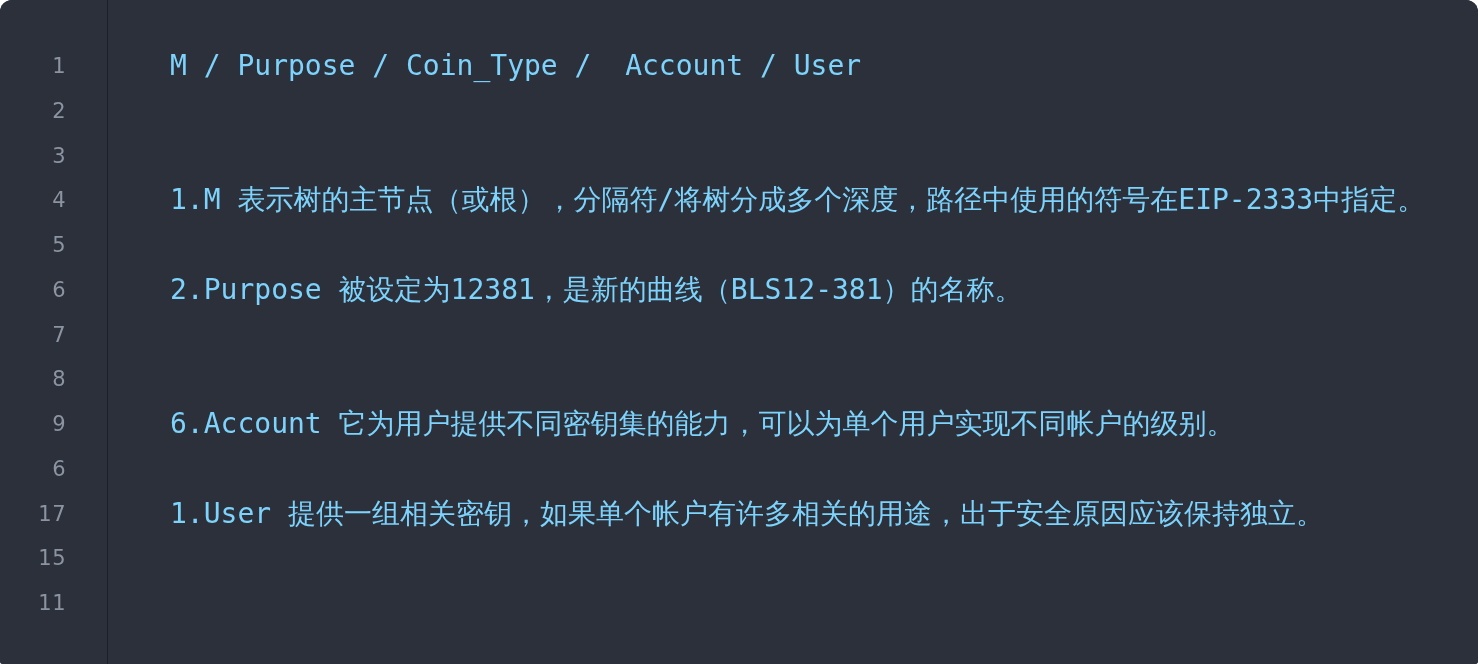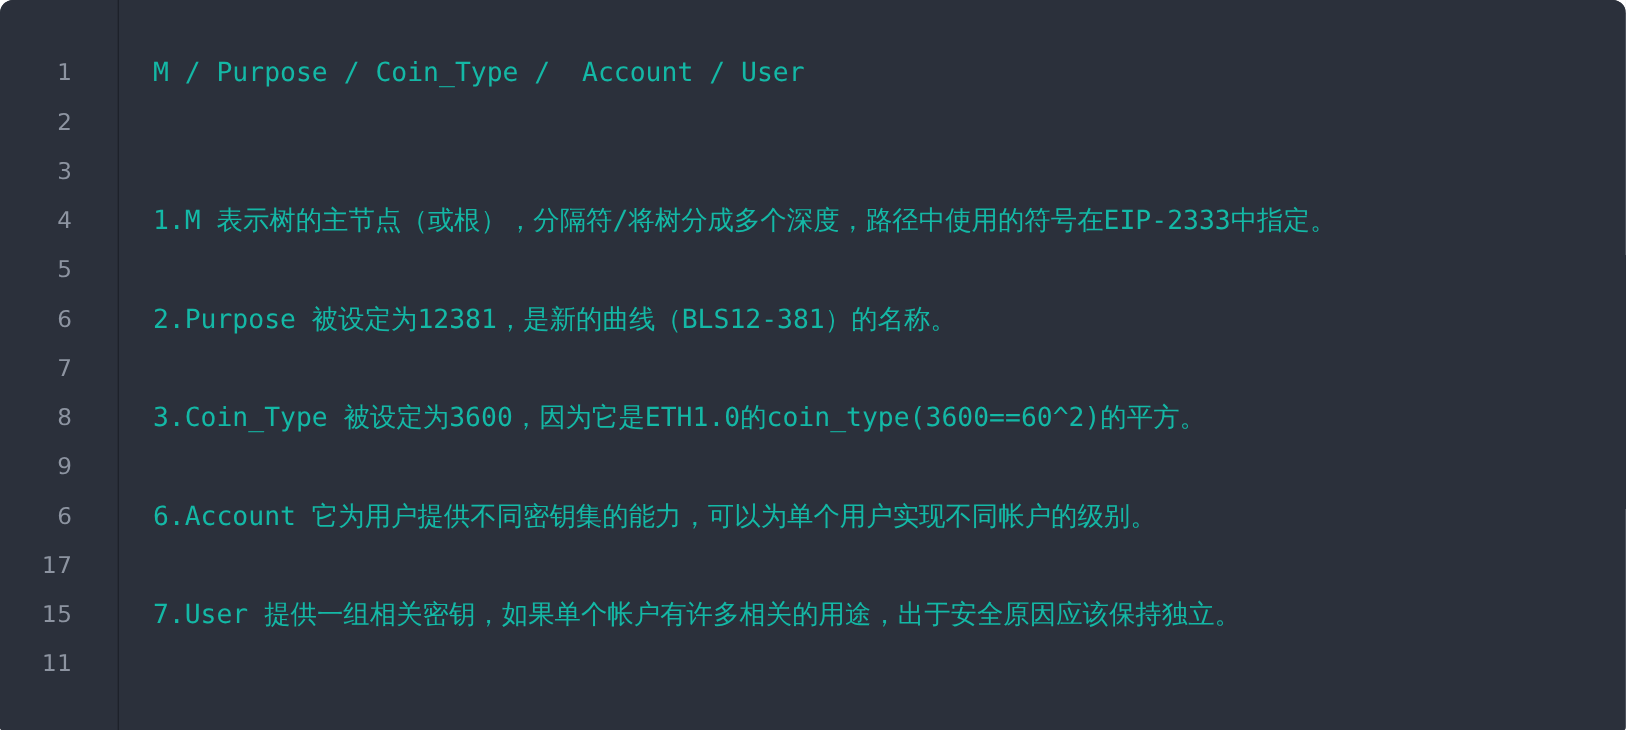--- a/index.html
+++ b/index.html
@@ -68,24 +68,25 @@
     padding-top: 44px;
     padding-left: 31px;
     box-sizing: border-box;
     overflow: hidden;
   }
 
   .code-line {
     height: 44.75px;
     line-height: 44.75px;
     font-family: "DejaVu Sans Mono", "Liberation Mono", monospace;
-    font-size: 24px;
-    color: #14b8a6;
+    font-size: 28px;
+    color: #7dd3fc;
     white-space: pre;
     letter-spacing: 0px;
+    margin-left: 31px;
   }
 
   .code-line.empty::after {
     content: "\00a0";
   }
 </style>
 </head>
 <body>
 
 <div id="editor">
@@ -108,21 +109,20 @@
   </div>
 
   <div id="code-area">
     <div class="code-line">M / Purpose / Coin_Type /  Account / User</div>
     <div class="code-line empty"></div>
     <div class="code-line empty"></div>
     <div class="code-line">1.M 表示树的主节点（或根），分隔符/将树分成多个深度，路径中使用的符号在EIP-2333中指定。</div>
     <div class="code-line empty"></div>
     <div class="code-line">2.Purpose 被设定为12381，是新的曲线（BLS12-381）的名称。</div>
     <div class="code-line empty"></div>
-    <div class="code-line">3.Coin_Type 被设定为3600，因为它是ETH1.0的coin_type(3600==60^2)的平方。</div>
     <div class="code-line empty"></div>
     <div class="code-line">6.Account 它为用户提供不同密钥集的能力，可以为单个用户实现不同帐户的级别。</div>
     <div class="code-line empty"></div>
-    <div class="code-line">7.User 提供一组相关密钥，如果单个帐户有许多相关的用途，出于安全原因应该保持独立。</div>
+    <div class="code-line">1.User 提供一组相关密钥，如果单个帐户有许多相关的用途，出于安全原因应该保持独立。</div>
     <div class="code-line empty"></div>
   </div>
 
 </div>
 
 </body></html>

